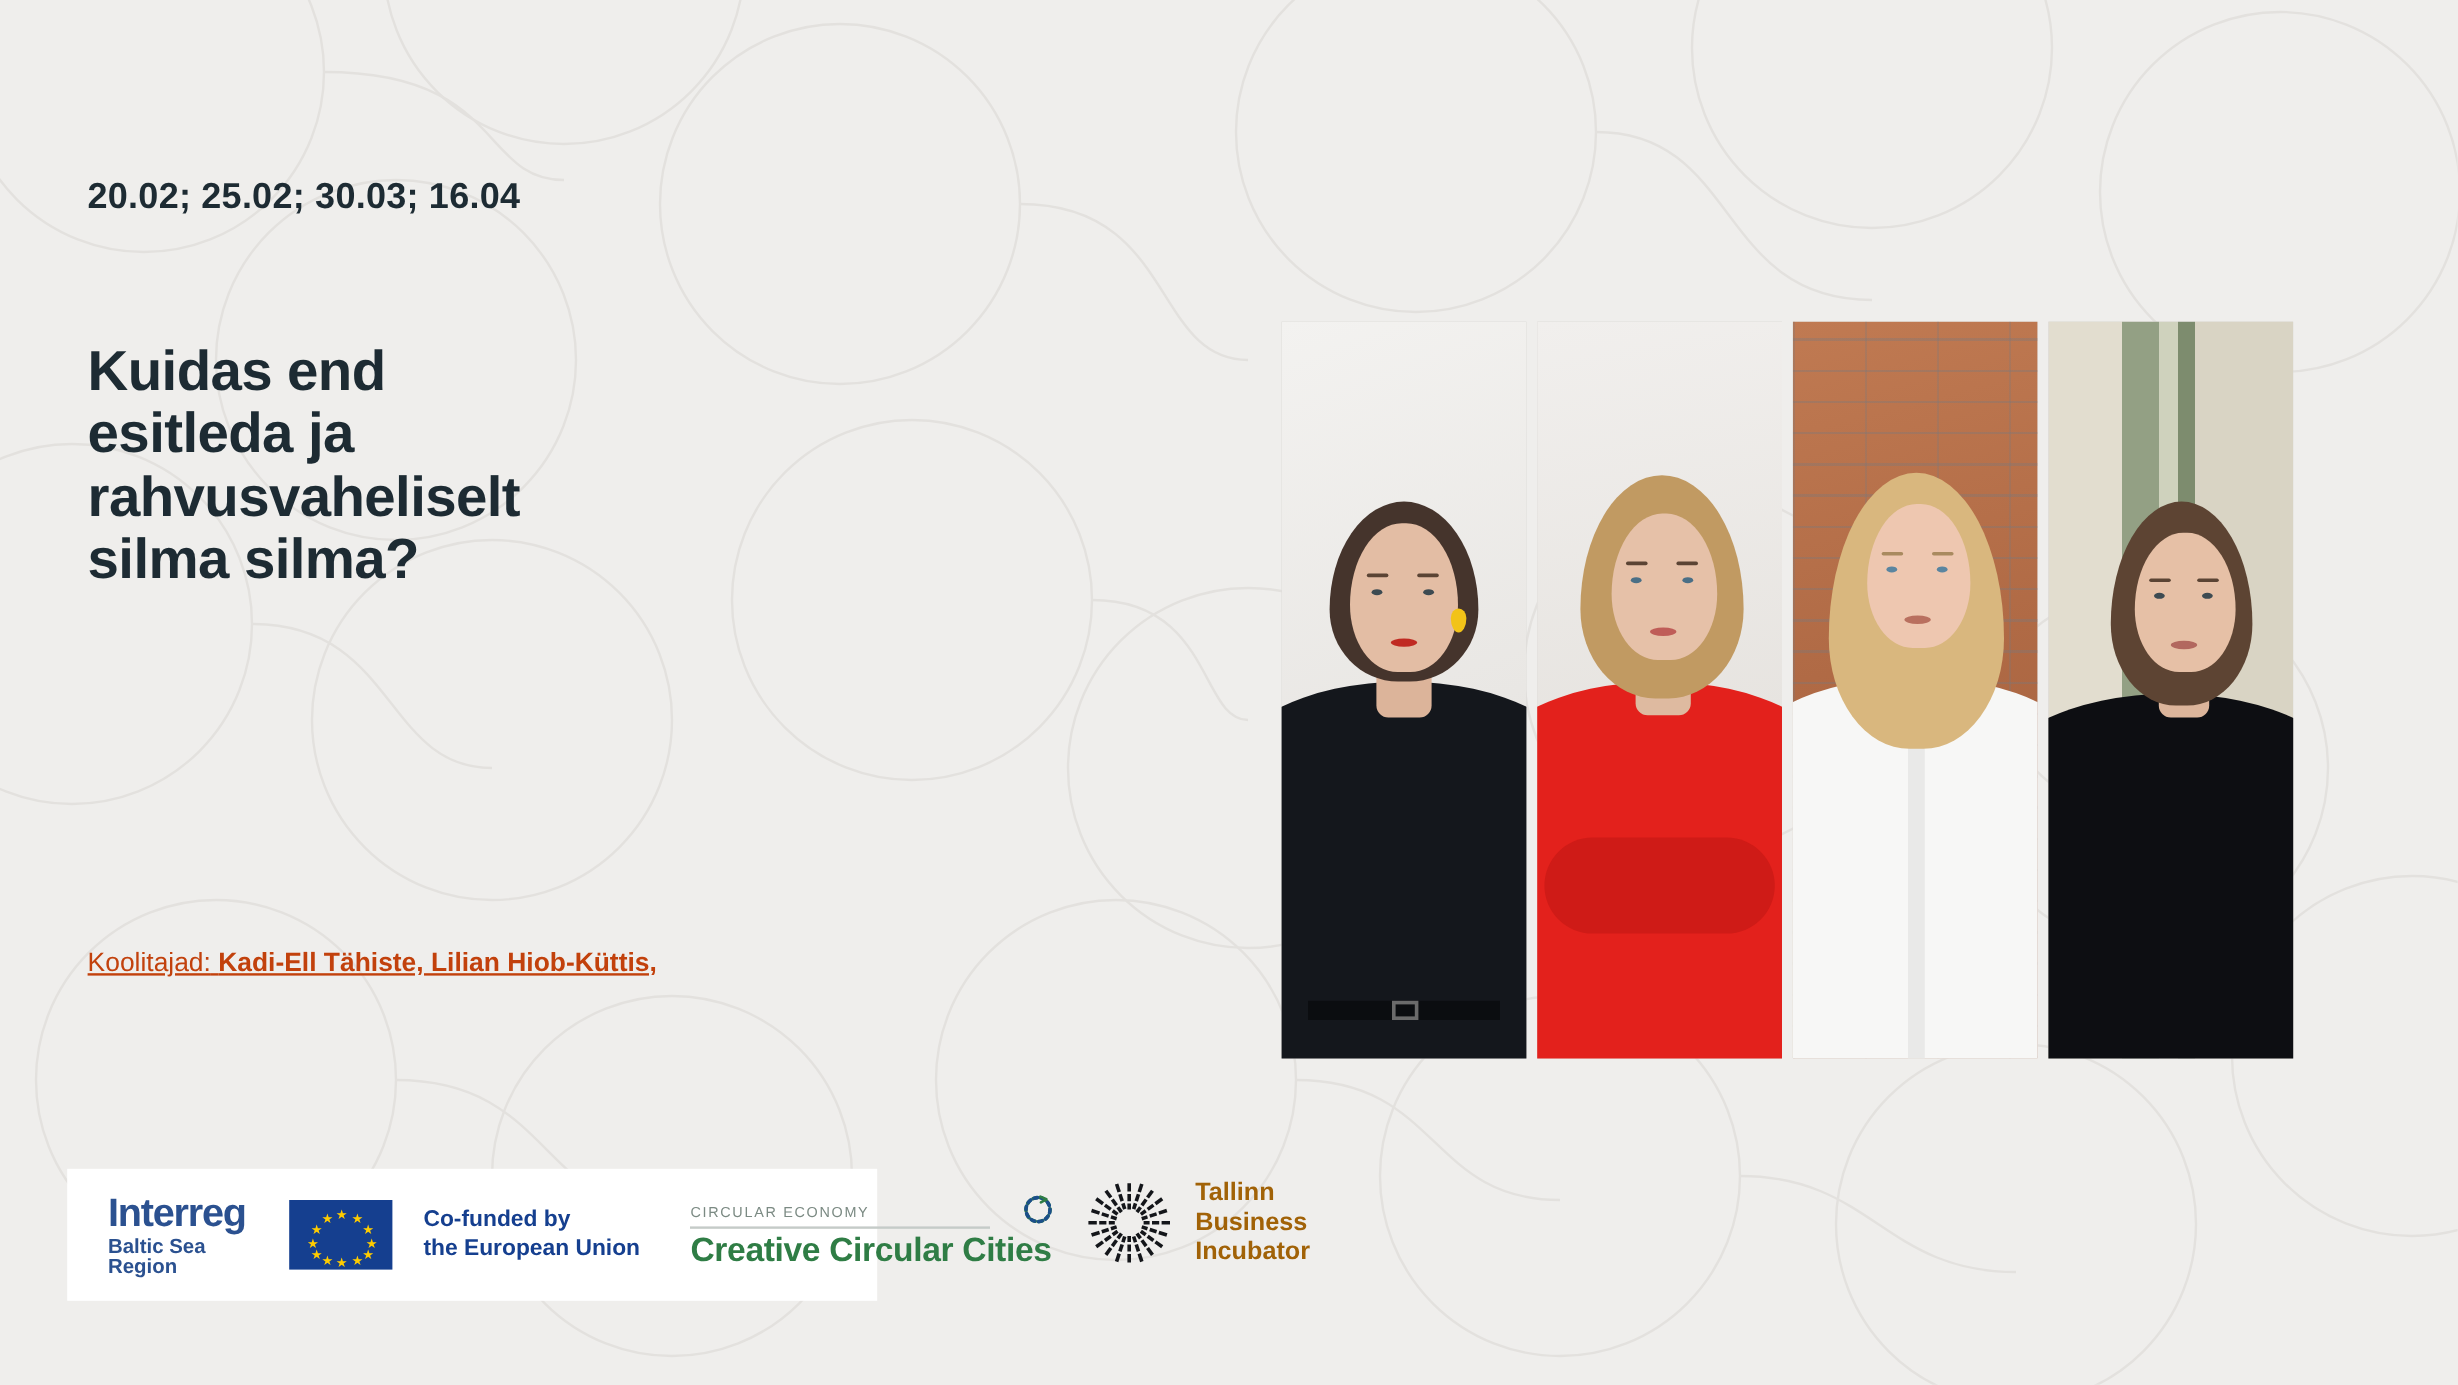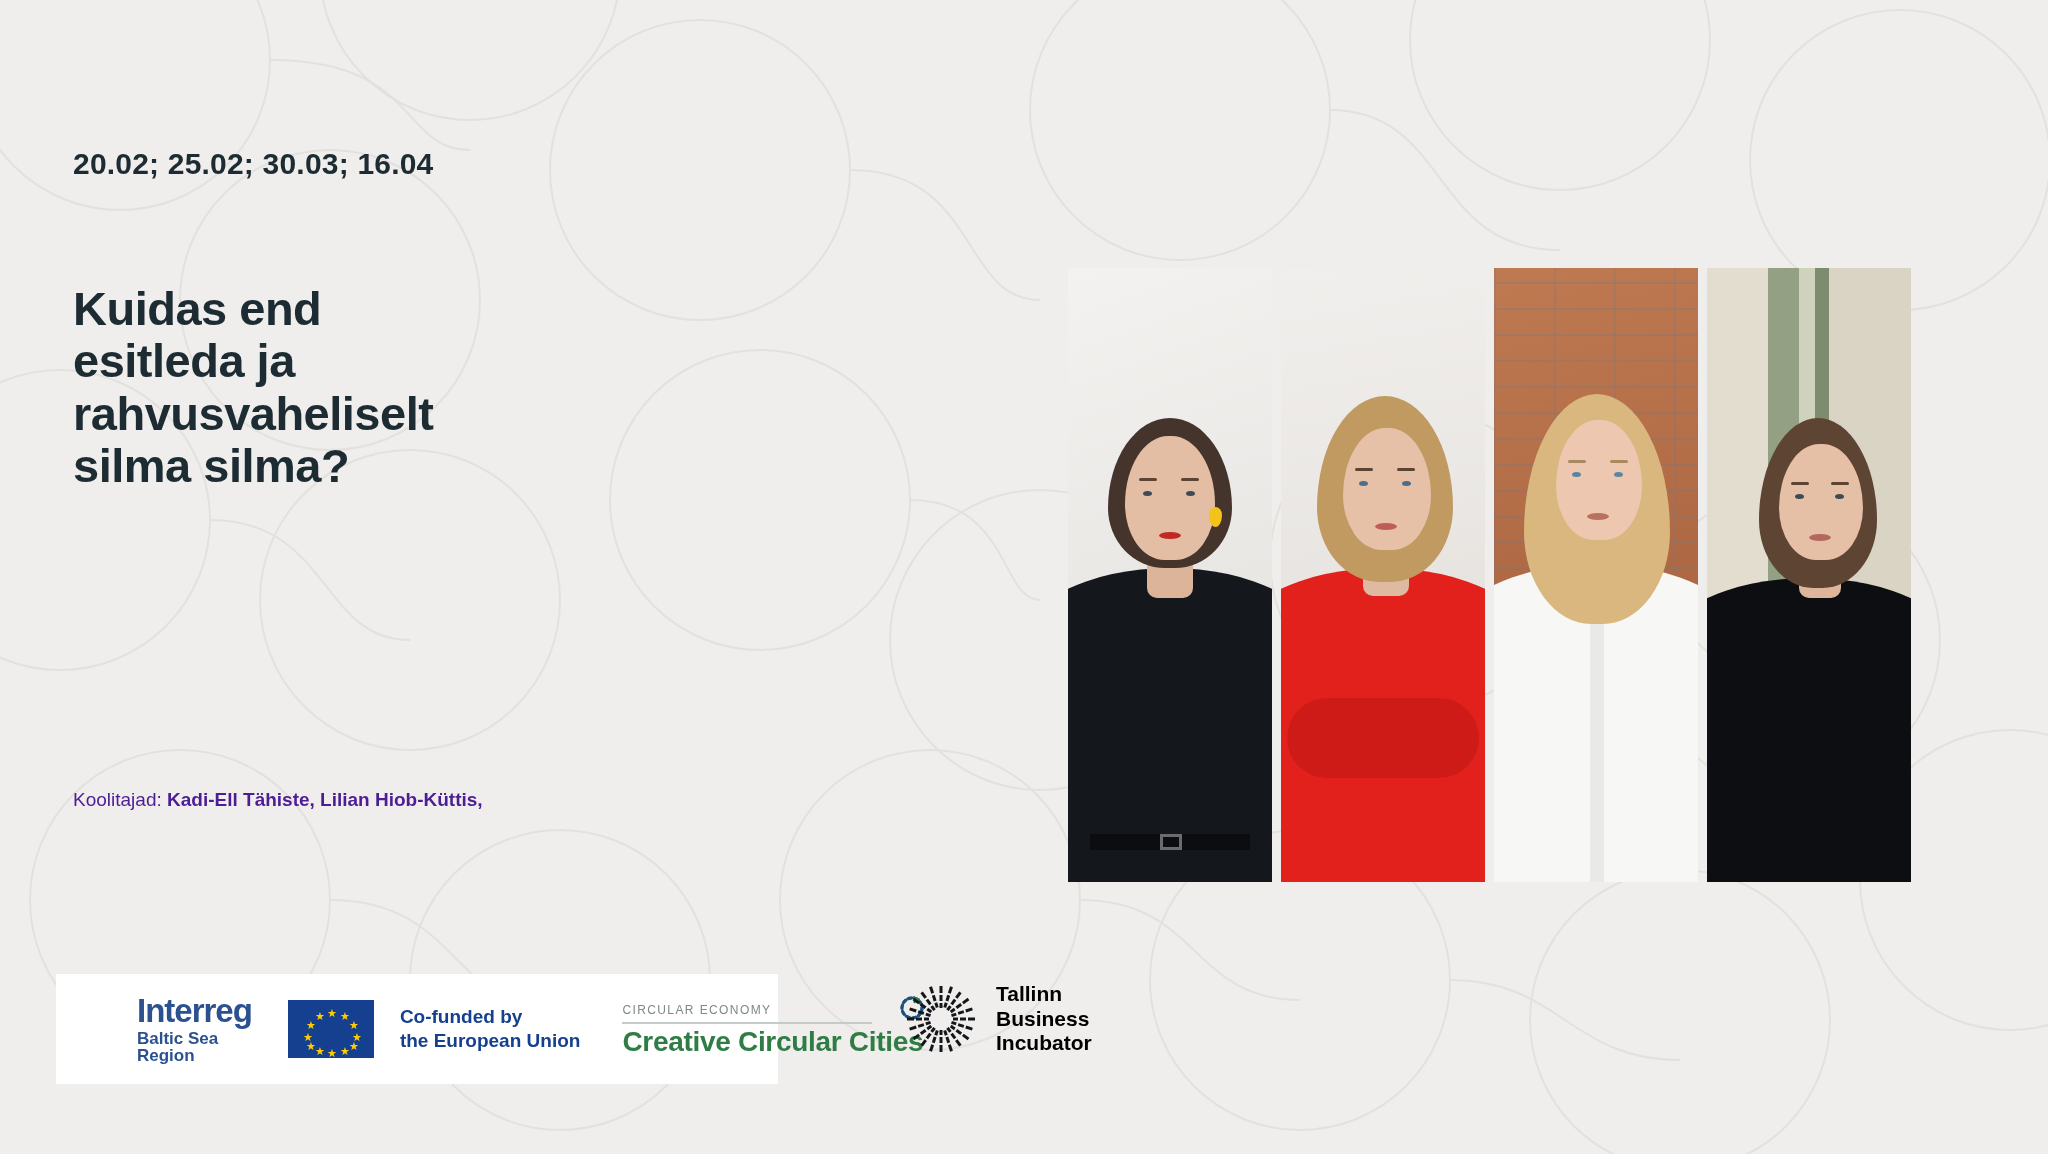--- a/index.html
+++ b/index.html
@@ -22,21 +22,21 @@
 
   .headline{
     position:absolute;left:73px;top:283px;width:820px;
     font-size:47px;line-height:1.115;font-weight:bold;
     color:#1d2b33;letter-spacing:-.5px;
   }
   .headline .hl-line{display:block;}
 
   .trainers{
     position:absolute;left:73px;top:787px;width:880px;
-    font-size:19px;line-height:1.35;color:#4c1d95;
+    font-size:22px;line-height:1.35;color:#c2410c;text-decoration:underline;
   }
   .trainers .tr-label{font-weight:normal;}
   .trainers .tr-names{font-weight:bold;}
 
   
   .photo-strip{position:absolute;left:1068px;top:268px;z-index:2;
                display:flex;gap:9px;}
   .photo{
     width:204px;height:614px;overflow:hidden;position:relative;
     background:#d8d5d2;
@@ -92,40 +92,40 @@
   .p4 .ph-neck{left:92px;top:276px;width:42px;height:54px;background:#dcb59b;}
   .p4 .ph-body{top:310px;height:320px;background:#0d0e12;}
 
   .ph-eye{position:absolute;width:9px;height:5px;border-radius:50%;background:#3d4b52;}
   .ph-brow{position:absolute;width:18px;height:3px;border-radius:2px;background:#5b4434;}
   .ph-mouth{position:absolute;width:22px;height:7px;border-radius:50%;}
 
   
   .logo-bar{
     position:absolute;left:56px;top:974px;width:675px;height:110px;
-    background:#ffffff;z-index:3;display:flex;align-items:center;padding-left:47px;
+    background:#ffffff;z-index:3;display:flex;align-items:center;
   }
   .logo-interreg{margin-left:34px;}
   .interreg-word{font-size:33px;font-weight:bold;color:#2b5190;letter-spacing:-1px;line-height:1;}
   .interreg-sub{font-size:17px;font-weight:bold;color:#2b5190;margin-top:3px;line-height:1;}
 
   .eu-block{display:flex;align-items:center;margin-left:36px;}
   .eu-flag{width:86px;height:58px;background:#153f8f;position:relative;}
   .eu-star{position:absolute;color:#ffcc00;font-size:11px;line-height:11px;}
   .eu-text{margin-left:26px;font-size:19px;font-weight:bold;color:#153f8f;line-height:1.25;}
 
   .ccc-block{margin-left:42px;position:relative;}
   .ccc-top{font-size:12px;letter-spacing:1.4px;color:#7b8a83;font-weight:normal;}
   .ccc-rule{height:2px;background:#c5cbc8;margin:5px 0 4px 0;width:250px;}
   .ccc-main{font-size:28px;font-weight:bold;color:#2f7d45;letter-spacing:-.3px;line-height:1;}
   .ccc-icon{position:absolute;right:-4px;top:-10px;}
 
   .tbi-block{position:absolute;left:902px;top:980px;z-index:3;
              display:flex;align-items:center;}
-  .tbi-text{margin-left:16px;font-size:21px;font-weight:bold;color:#000000;line-height:1.18;}
+  .tbi-text{margin-left:16px;font-size:21px;font-weight:bold;color:#a16207;line-height:1.18;}
 
   .nowrap{white-space:nowrap;}
 </style>
 </head>
 <body>
 
 <svg id="bg-pattern" width="2048" height="1154" viewBox="0 0 2048 1154" aria-hidden="true">
   <defs>
     <g id="blobset">
       <circle cx="150" cy="120" r="135" fill="none" stroke="#e2e0dd" stroke-width="2"></circle>

